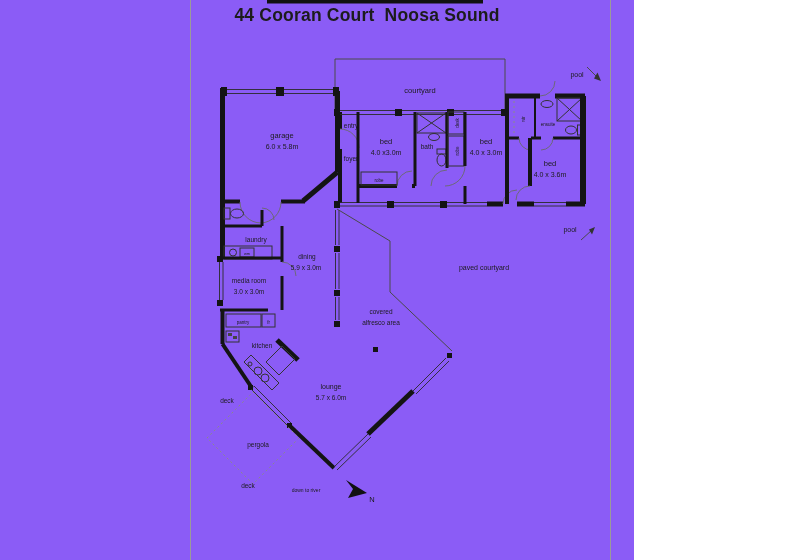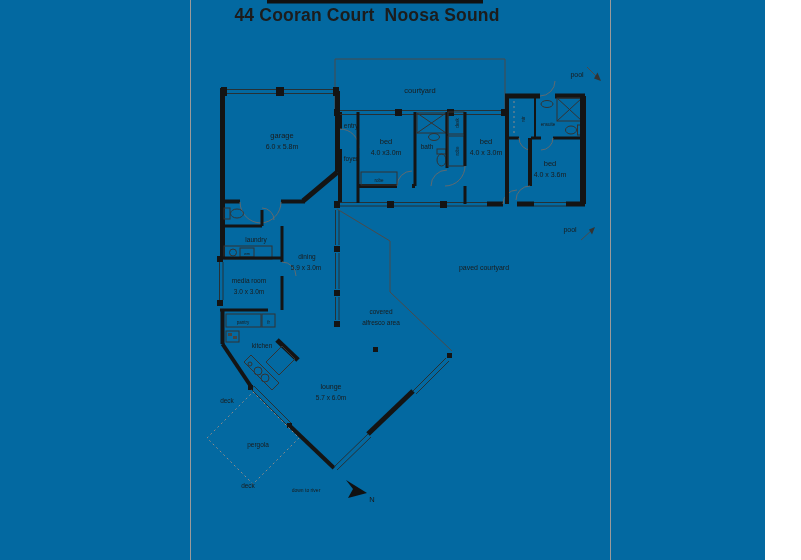--- a/index.html
+++ b/index.html
@@ -1,16 +1,16 @@
 <!DOCTYPE html>
 <html><head>
 <meta charset="utf-8">
 <style>
   html,body{margin:0;padding:0;background:#ffffff;}
-  .page{position:relative;width:765px;height:560px;background:#0369a1;overflow:hidden;
+  .page{position:relative;width:634px;height:560px;background:#8b5cf6;overflow:hidden;
         font-family:"Liberation Sans",sans-serif;}
   svg{position:absolute;left:0;top:0;}
   .lbl{font-family:"Liberation Sans",sans-serif;fill:#1b1b1b;}
   .title{font-family:"Liberation Sans",sans-serif;fill:#1c1c1c;font-weight:600;letter-spacing:.2px;}
   .wall6{stroke:#141414;stroke-width:6;fill:none;}
   .wall5{stroke:#141414;stroke-width:5;fill:none;}
   .wall4{stroke:#141414;stroke-width:4;fill:none;}
   .wall3{stroke:#141414;stroke-width:3;fill:none;}
   .wall2{stroke:#141414;stroke-width:2;fill:none;}
   .thin{stroke:#4a4a4a;stroke-width:1;fill:none;}

